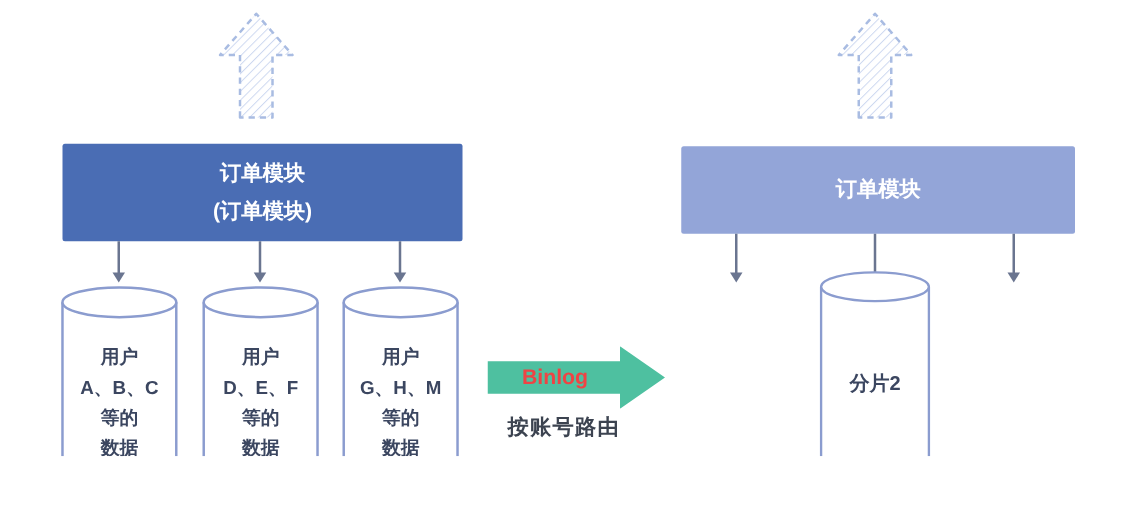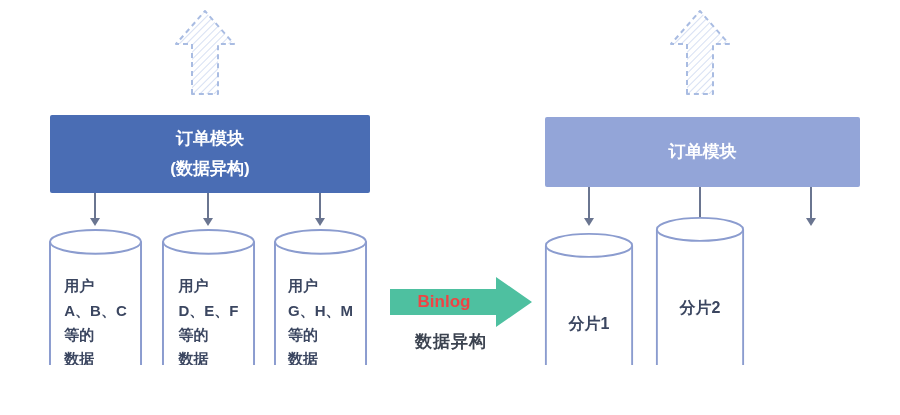--- a/index.html
+++ b/index.html
@@ -25,21 +25,21 @@
     transform:translateX(-50%);
     border:5px solid transparent; border-bottom:0;
     border-top:8px solid #6a7590;
   }
 
   
   .cylinder { position:absolute; }
   .cylinder svg { position:absolute; inset:0; width:100%; height:100%; }
   .cyl-label {
     position:absolute; inset:0; display:flex; align-items:center; justify-content:center;
-    white-space:pre-line;
+    text-align:center; white-space:pre-line;
     color:#3b4660; font-weight:600; font-size:15px; line-height:1.62;
     padding-top:8px;
   }
   .cyl-label--shard { font-size:16px; }
 
   
   .green-arrow { position:absolute; left:390px; top:277px; width:142px; height:50px; }
   .green-arrow svg { position:absolute; inset:0; width:100%; height:100%; }
   .binlog-label {
     position:absolute; left:0; top:0; width:108px; height:50px;
@@ -73,21 +73,21 @@
     <defs>
       <pattern id="hatch2" width="5" height="5" patternUnits="userSpaceOnUse" patternTransform="rotate(45)">
         <line x1="0" y1="0" x2="0" y2="5" stroke="#cdd8f0" stroke-width="1.6"></line>
       </pattern>
     </defs>
     <path d="M20,86 L20,36 L4,36 L33,3 L62,36 L46,36 L46,86 Z" fill="url(#hatch2)" stroke="#a9bce2" stroke-width="2" stroke-dasharray="5 4" stroke-linejoin="round"></path>
   </svg>
 
   <div class="module-box module-box--left">
     <div>订单模块</div>
-    <div>(数据异构)</div>
+    <div>(订单模块)</div>
   </div>
 
   <div class="module-box module-box--right">
     <div>订单模块</div>
   </div>
 
   <div class="connector" style="left:94px;  top:193px; height:26px;"></div>
   <div class="connector" style="left:207px; top:193px; height:26px;"></div>
   <div class="connector" style="left:319px; top:193px; height:26px;"></div>
 
@@ -121,39 +121,32 @@
     <svg viewBox="0 0 96 184" preserveAspectRatio="none">
       <path d="M2,14 L2,168 A46,12 0 0 0 94,168 L94,14" fill="#ffffff" stroke="#8b9ccf" stroke-width="2"></path>
       <ellipse cx="48" cy="14" rx="46" ry="12" fill="#ffffff" stroke="#8b9ccf" stroke-width="2"></ellipse>
     </svg>
     <div class="cyl-label">用户
 G、H、M
 等的
 数据</div>
   </div>
 
-  <div class="cylinder" style="left:544px; top:232px; width:90px; height:176px;">
-    <svg viewBox="0 0 96 184" preserveAspectRatio="none">
-      <path d="M2,14 L2,168 A46,12 0 0 0 94,168 L94,14" fill="#ffffff" stroke="#8b9ccf" stroke-width="2"></path>
-      <ellipse cx="48" cy="14" rx="46" ry="12" fill="#ffffff" stroke="#8b9ccf" stroke-width="2"></ellipse>
-    </svg>
-    <div class="cyl-label cyl-label--shard">分片1</div>
-  </div>
 
   <div class="cylinder" style="left:655px; top:216px; width:90px; height:176px;">
     <svg viewBox="0 0 96 184" preserveAspectRatio="none">
       <path d="M2,14 L2,168 A46,12 0 0 0 94,168 L94,14" fill="#ffffff" stroke="#8b9ccf" stroke-width="2"></path>
       <ellipse cx="48" cy="14" rx="46" ry="12" fill="#ffffff" stroke="#8b9ccf" stroke-width="2"></ellipse>
     </svg>
     <div class="cyl-label cyl-label--shard">分片2</div>
   </div>
 
 
   <div class="green-arrow">
     <svg viewBox="0 0 142 50" preserveAspectRatio="none">
       <polygon points="0,12 106,12 106,0 142,25 106,50 106,38 0,38" fill="#4ec0a0"></polygon>
     </svg>
     <div class="binlog-label">Binlog</div>
   </div>
 
-  <div class="caption">数据异构</div>
+  <div class="caption">按账号路由</div>
 
 </div>
 
 </body></html>

